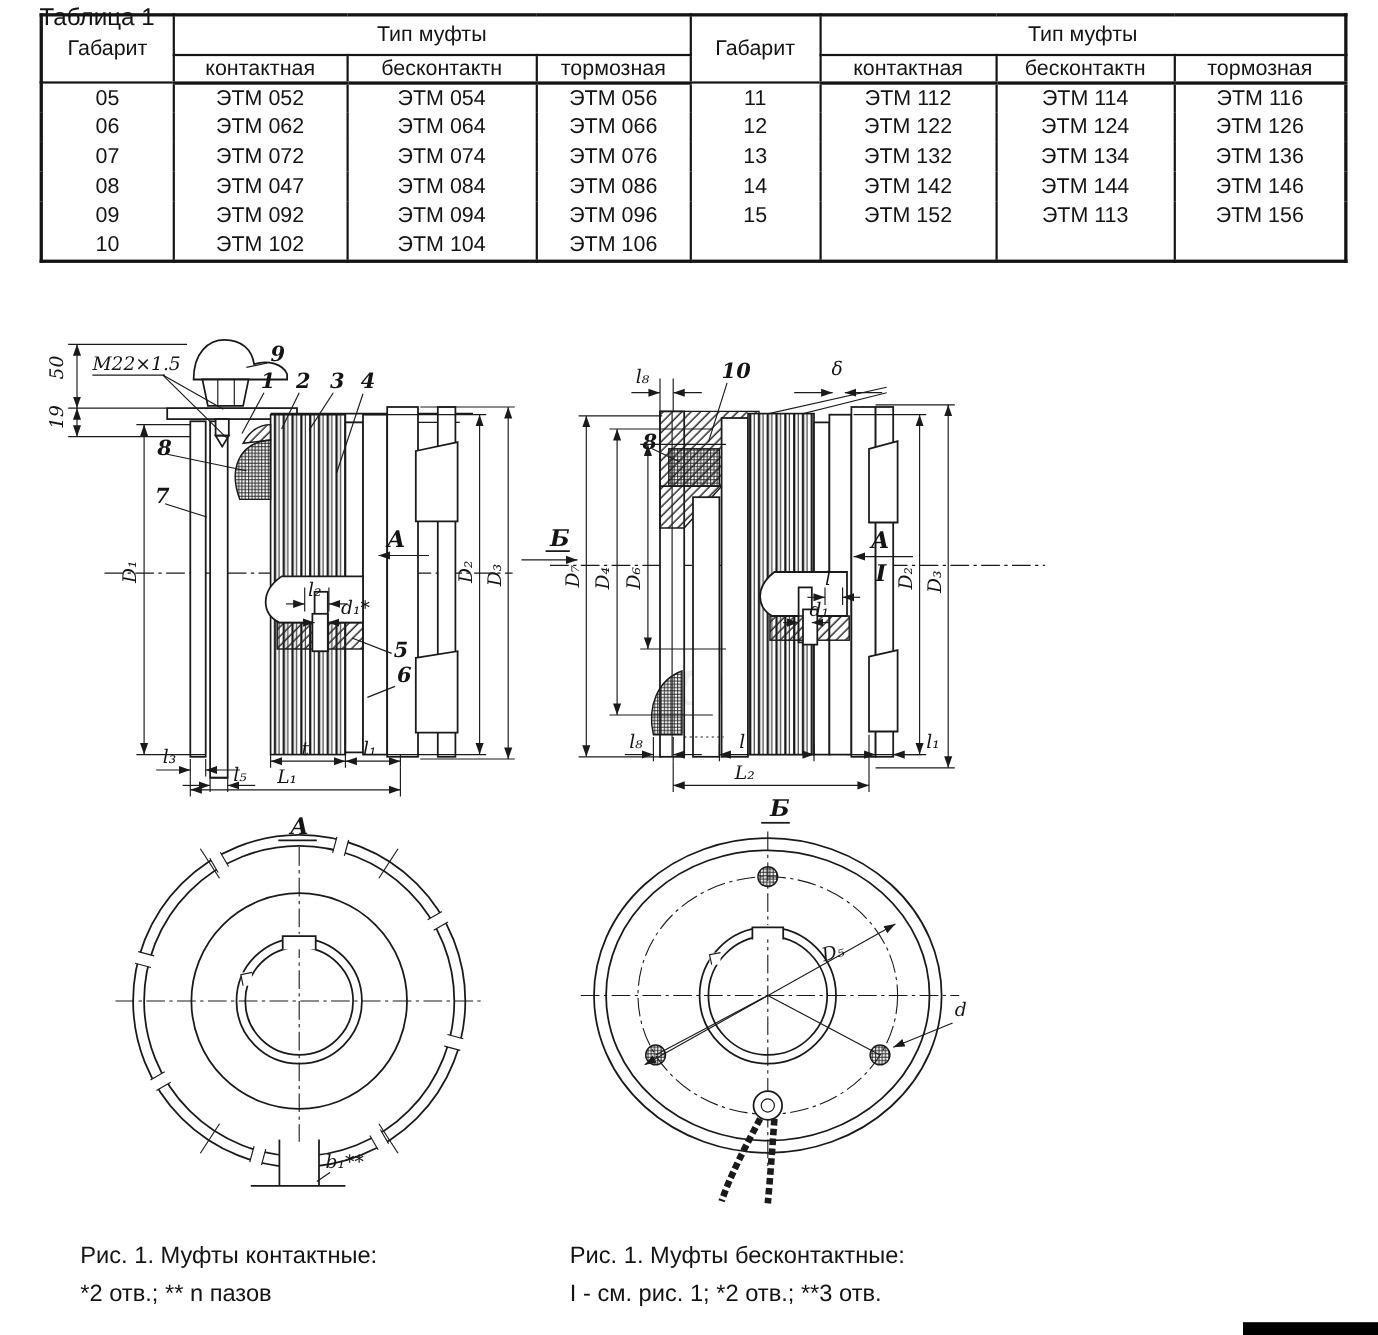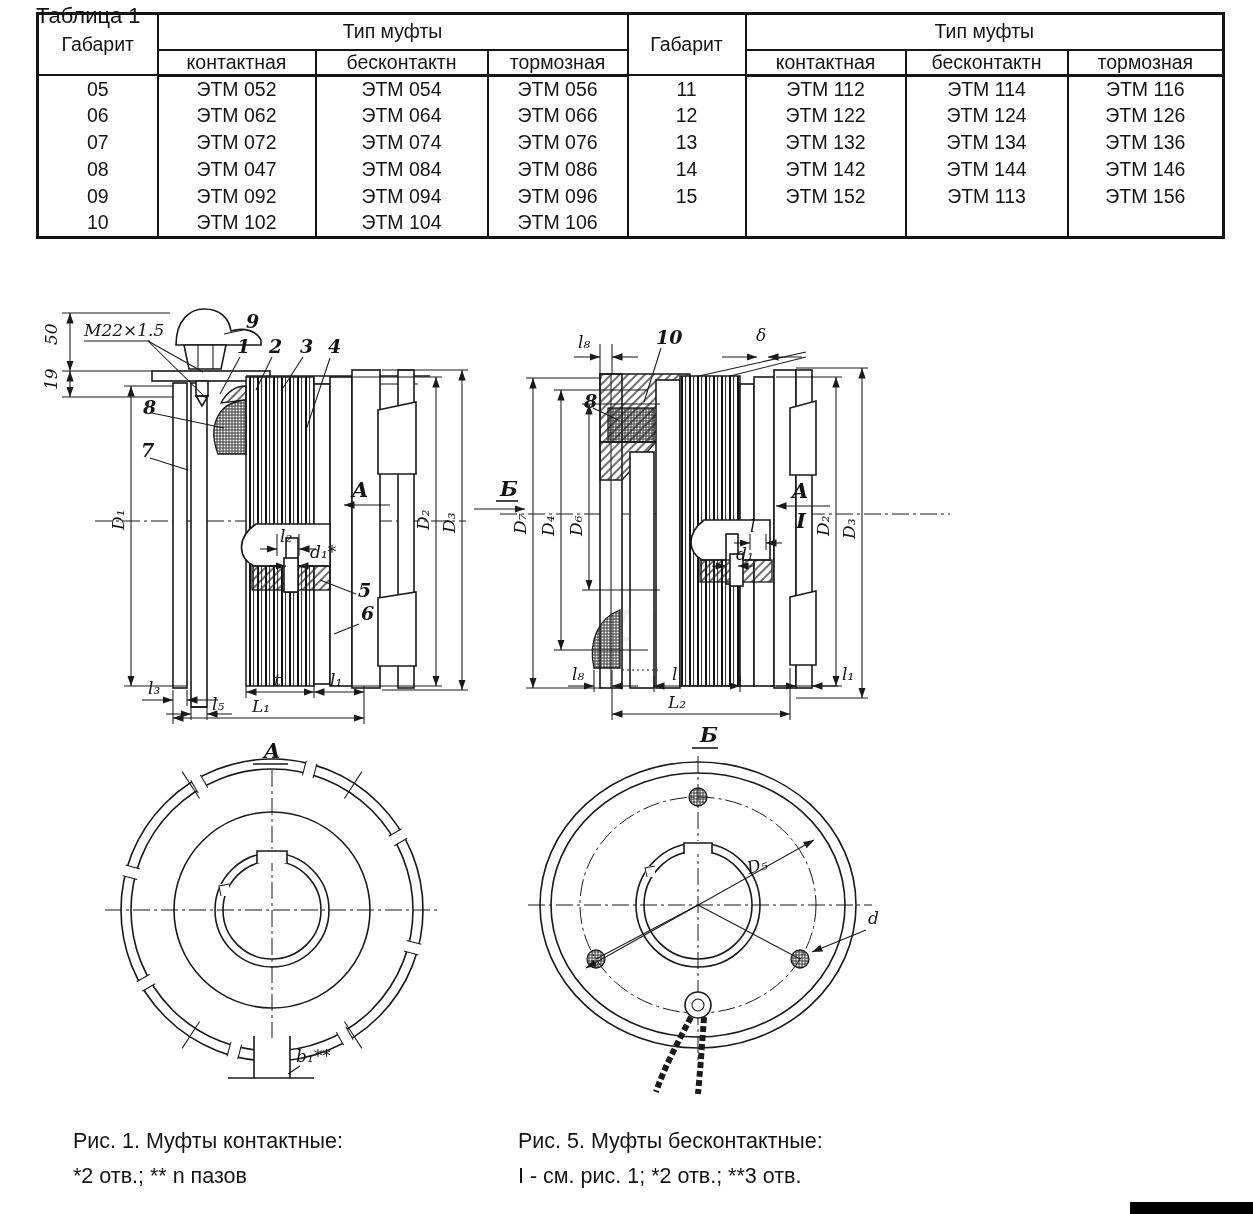--- a/index.html
+++ b/index.html
@@ -456,17 +456,17 @@
     <path class="wire" d="M691,1017 C678,1042 664,1068 656,1092"></path>
     <path class="wire" d="M704,1017 C702,1046 700,1072 698,1094"></path>
   </g>
 </svg>
 
 <div class="cap cap1">
   <div>Рис. 1. Муфты контактные:</div>
   <div>*2 отв.; ** n пазов</div>
 </div>
 <div class="cap cap2">
-  <div>Рис. 5. Муфты бесконтактные:</div>
+  <div>Рис. 1. Муфты бесконтактные:</div>
   <div>I - см. рис. 1; *2 отв.; **3 отв.</div>
 </div>
 
 <div class="scanbar"></div>
 
 </body></html>

